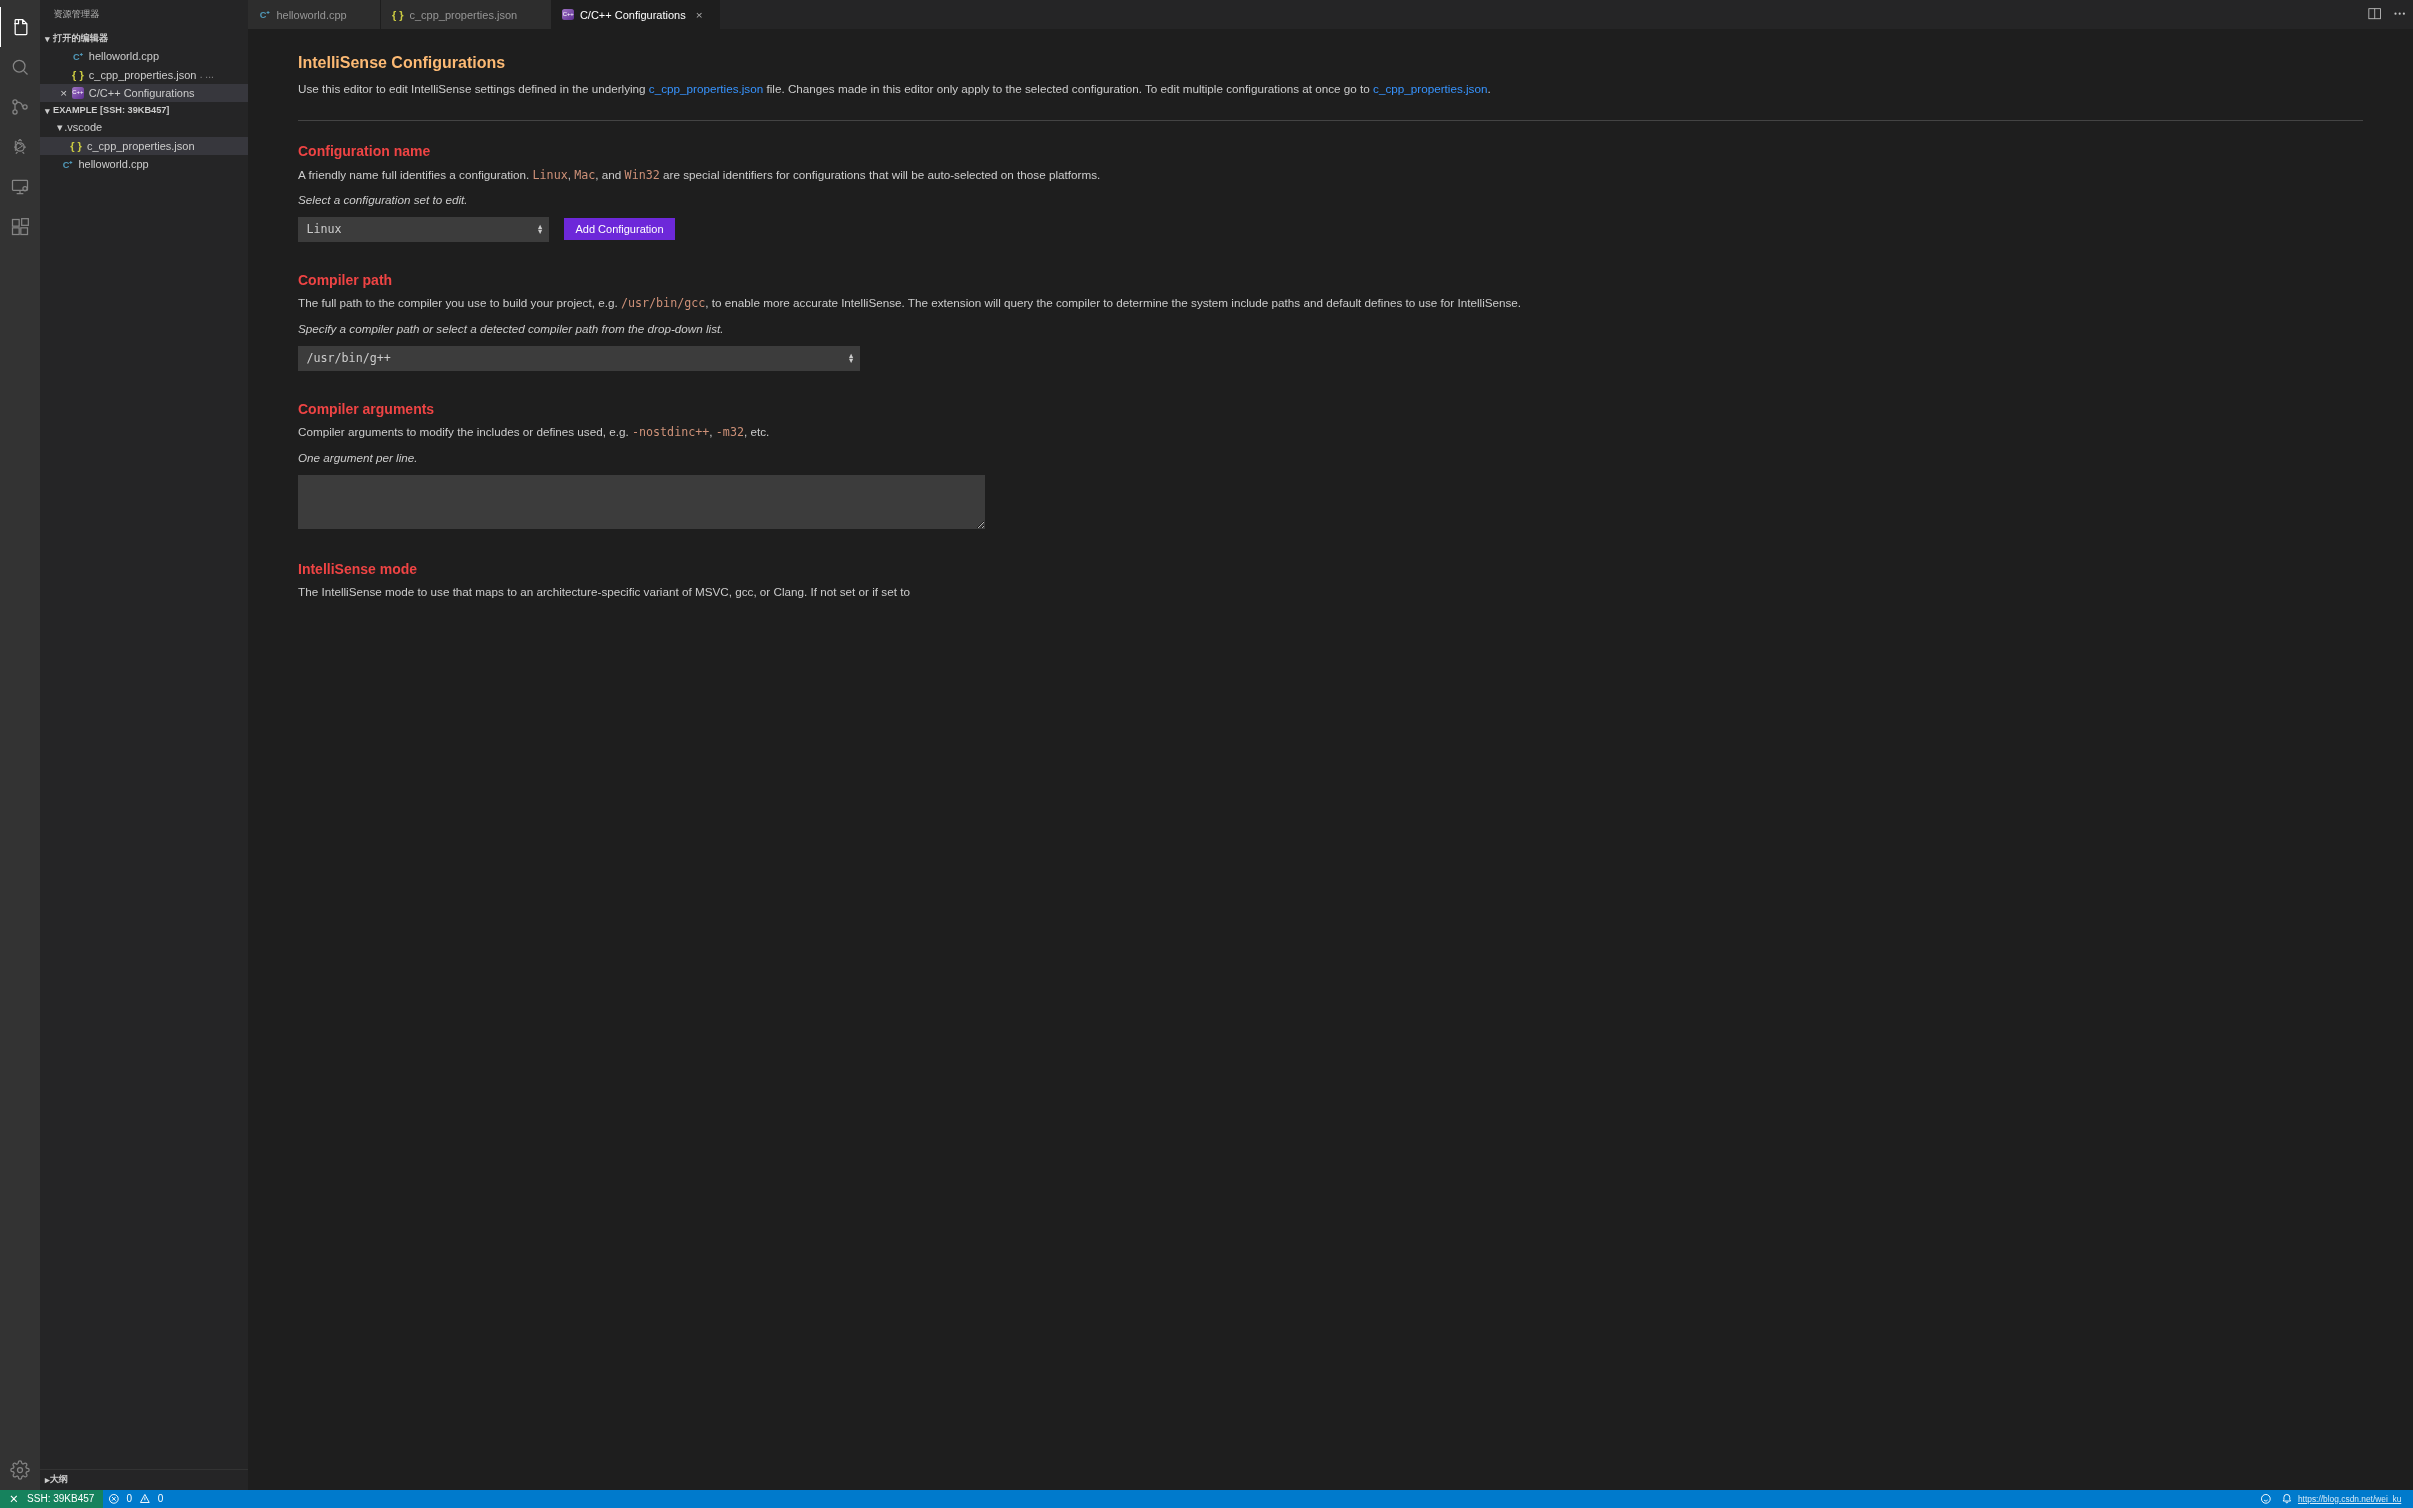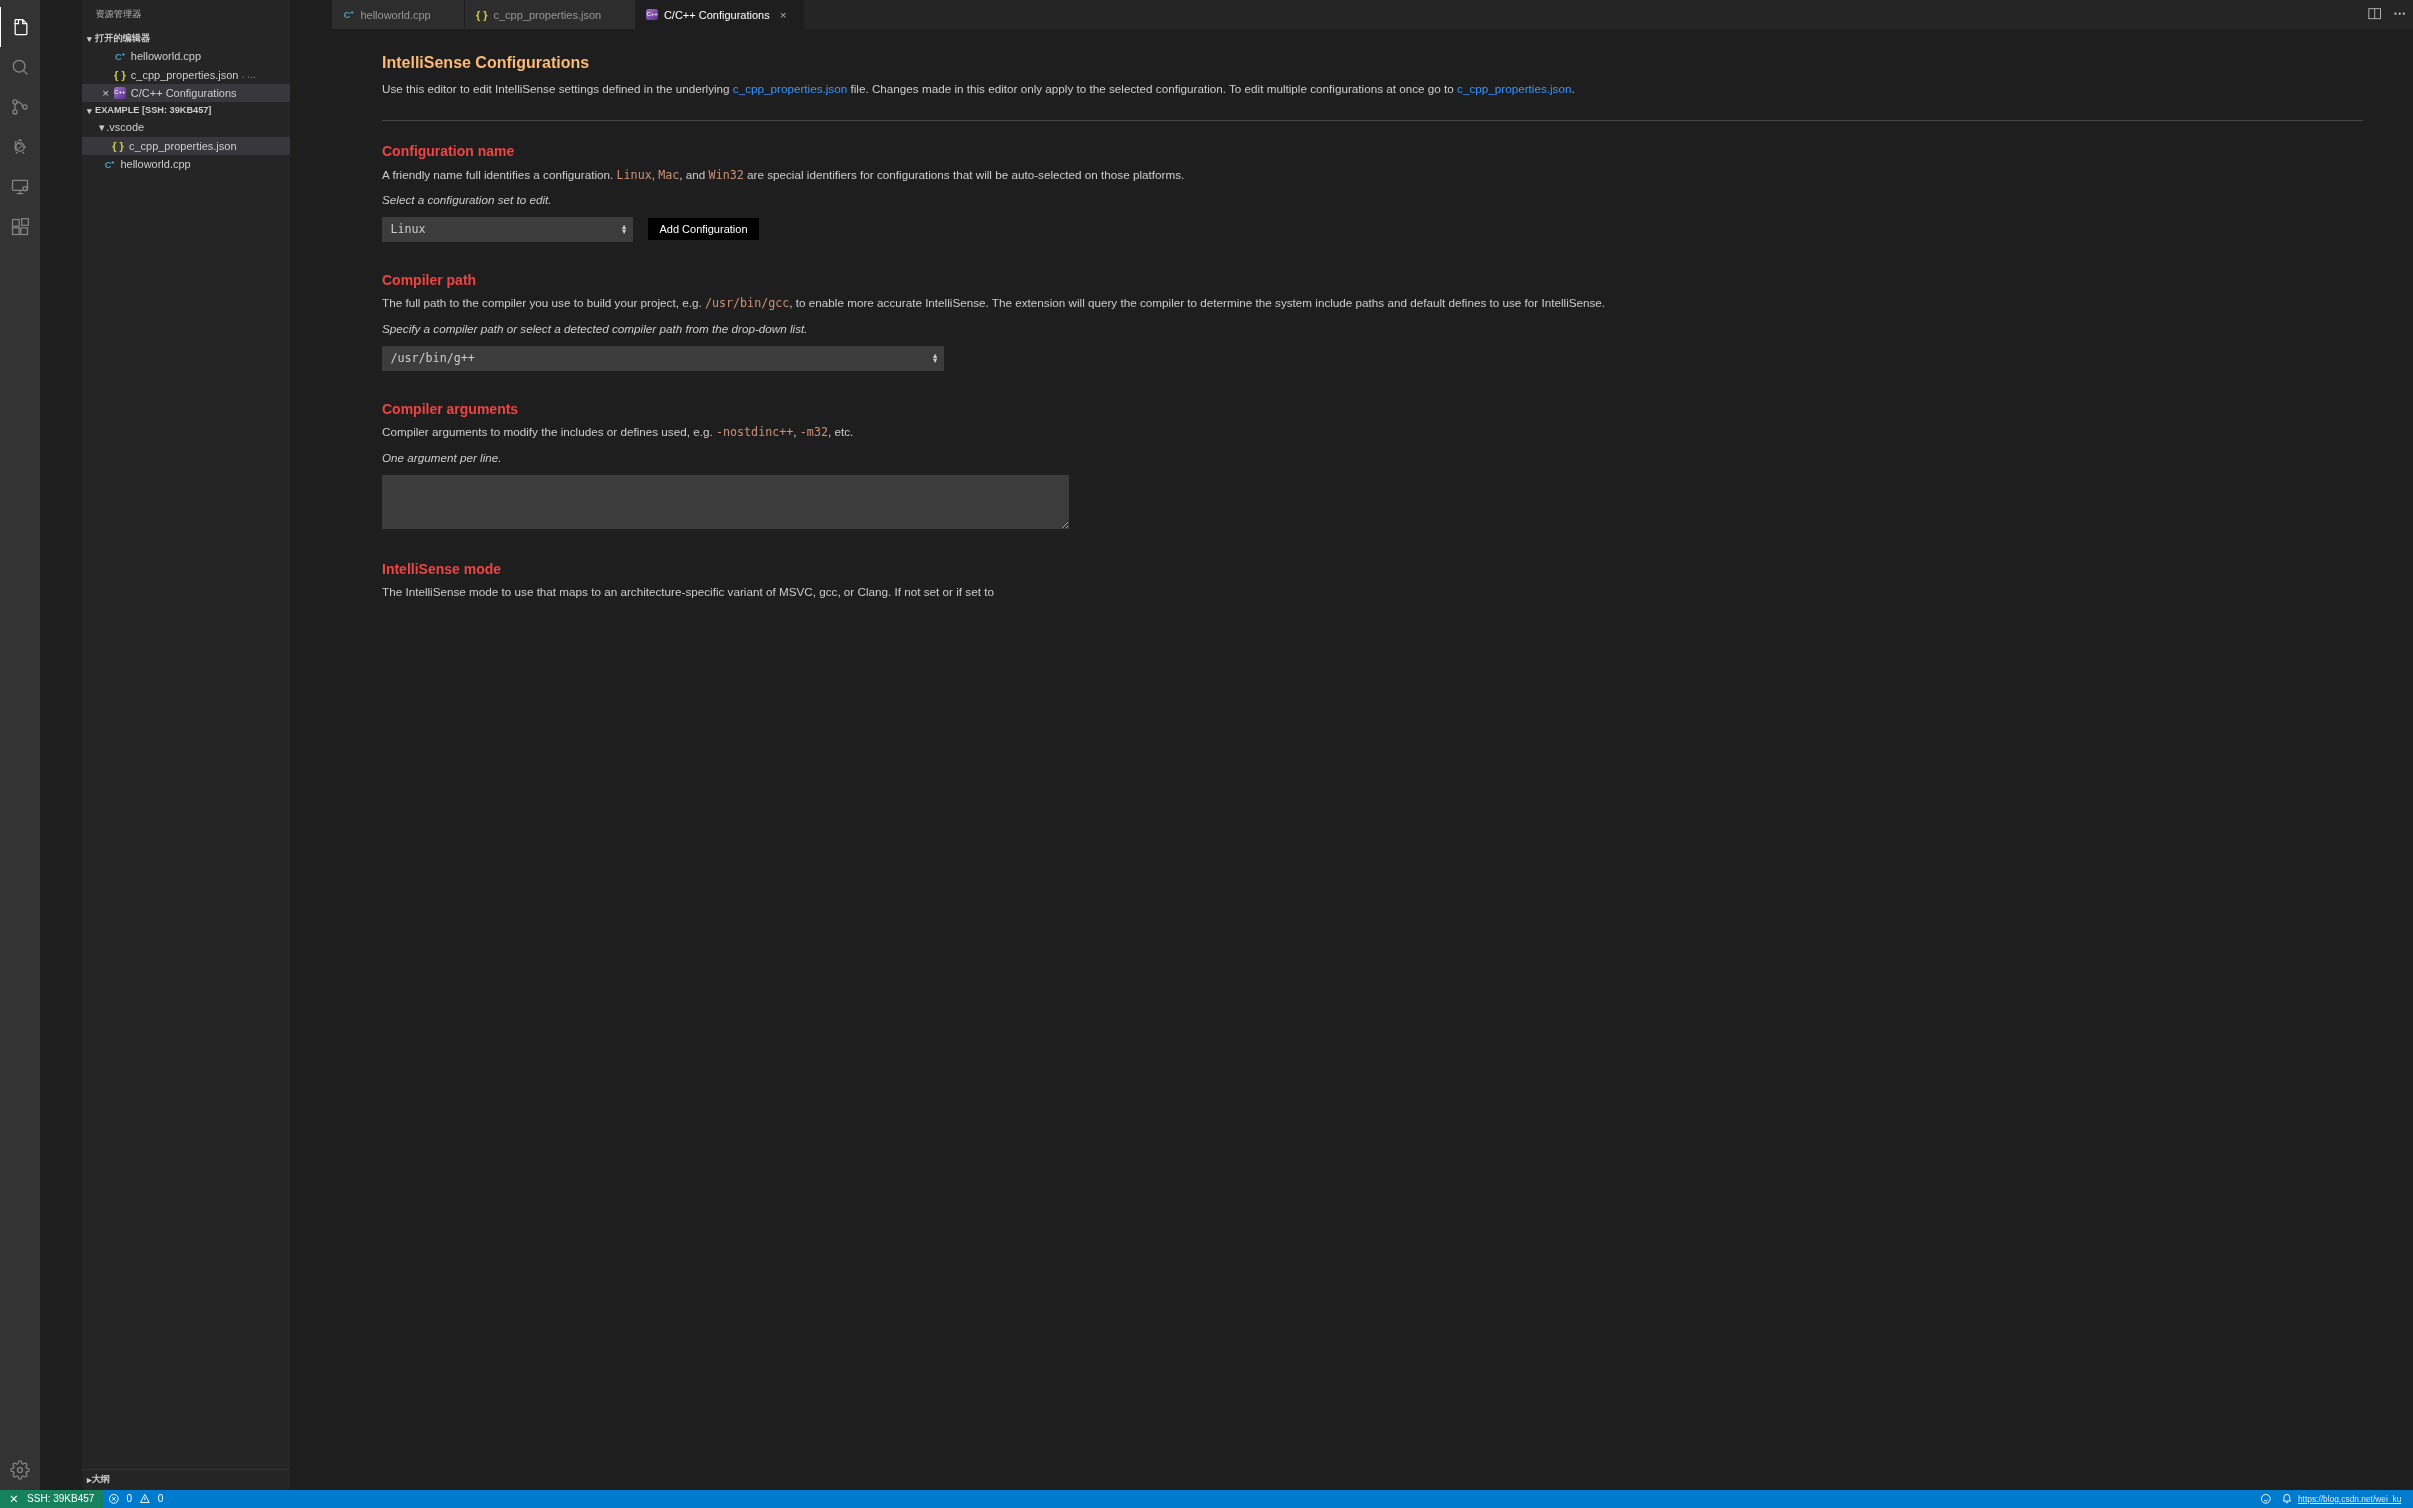--- a/index.html
+++ b/index.html
@@ -7,21 +7,21 @@
 body {
   font-family: -apple-system, BlinkMacSystemFont, "Segoe UI", sans-serif;
   background: #1e1e1e;
   color: #cccccc;
   font-size: 11px;
   overflow: hidden;
 }
 
 .app { display: flex; flex-direction: column; height: 100vh; }
 
-.main-area { display: flex; flex: 1; overflow: hidden; gap: 42px; }
+.main-area { display: flex; flex: 1; overflow: hidden; }
 
 
 .activity-bar {
   width: 40px;
   background: #333333;
   display: flex;
   flex-direction: column;
   align-items: center;
   padding-top: 6.7px;
 }
@@ -144,21 +144,21 @@
 .section-hint { font-style:italic; color:#cccccc; font-size:11.7px; margin-bottom:8.4px;}
 code.inline { font-family: "Menlo","Consolas",monospace; background:transparent; color:#ce9178;}
 .select-wrap { position:relative; display:inline-block;}
 .select-box {
   background:#3c3c3c; color:#cccccc; border:none; height:25px;
   font-family:"Menlo","Consolas",monospace; font-size:11.7px;
   padding:0 23.5px 0 8.4px; appearance:none; min-width:251px;
 }
 .select-caret { position:absolute; right:6.7px; top:50%; transform:translateY(-50%); pointer-events:none; font-size:8.4px; color:#ccc; line-height:0.6;}
 .btn-primary {
-  background:#000000; color:#fff; border:none; height:22px; padding:0 11.7px;
+  background:#6d28d9; color:#fff; border:none; height:22px; padding:0 11.7px;
   font-size:11px; cursor:pointer; margin-left:11.7px;
 }
 .full-select { width:562px; }
 .textarea-box {
   background:#3c3c3c; color:#ccc; border:none; width:687px; height:54px;
   font-family:"Menlo","Consolas",monospace; font-size:11.7px; padding:5px 6.7px; resize:both;
 }
 .form-row { margin-bottom: 30px; }
 
 

